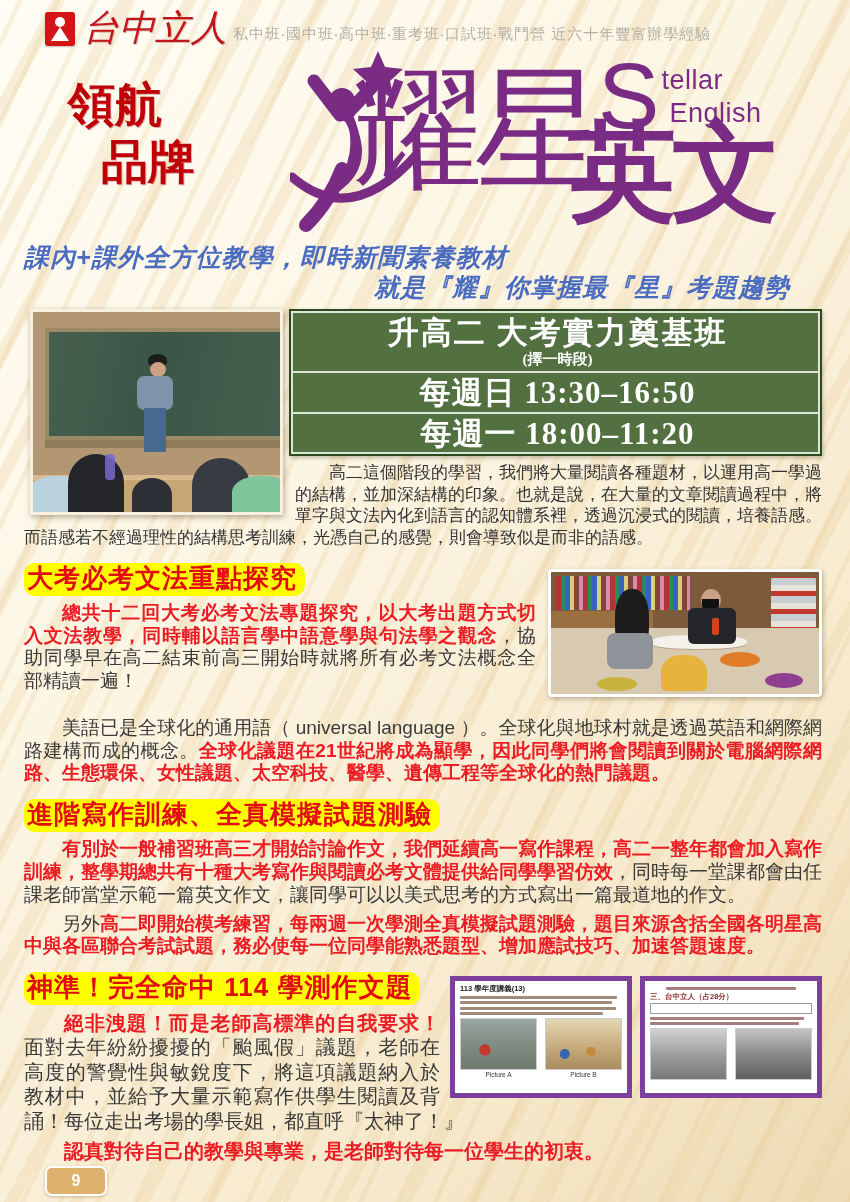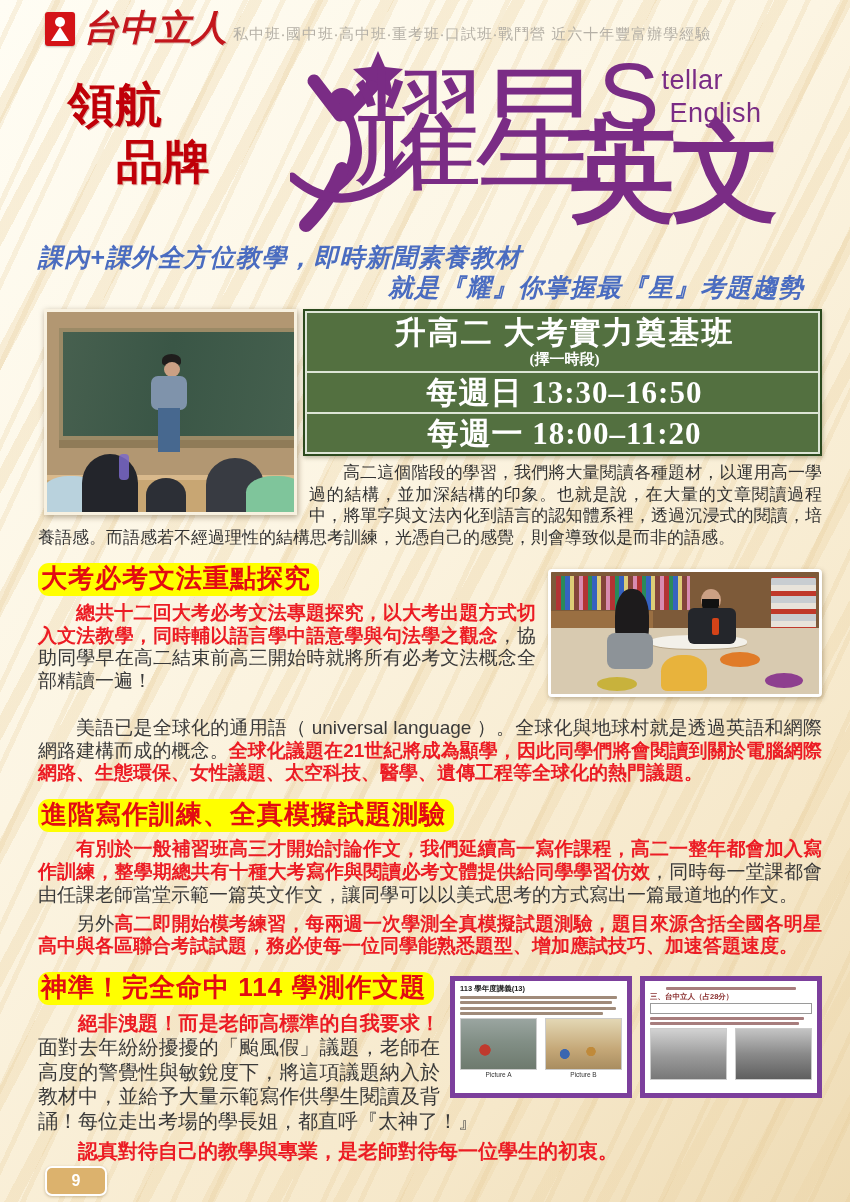--- a/index.html
+++ b/index.html
@@ -9,36 +9,36 @@
     background:
       repeating-linear-gradient(115deg, rgba(227,198,144,0) 0 16px, rgba(227,198,144,.22) 16px 21px, rgba(227,198,144,0) 21px 34px),
       repeating-linear-gradient(118deg, rgba(240,220,180,0) 0 46px, rgba(236,213,168,.35) 46px 58px),
       linear-gradient(135deg,#fffdf4 0%,#fcf5e3 40%,#f6e8ca 78%,#eedbb4 100%);
   }
   
   .header{position:absolute;left:45px;top:10px;display:flex;align-items:flex-end;}
   .brand-mark{width:30px;height:34px;background:#d41317;border-radius:3px;position:relative;margin-right:8px;box-shadow:0 1px 2px rgba(0,0,0,.25);}
   .brand-mark .bm-head{position:absolute;left:10px;top:5px;width:10px;height:10px;background:#fff;border-radius:50%;}
   .brand-mark .bm-body{position:absolute;left:6px;top:15px;width:0;height:0;border-left:9px solid transparent;border-right:9px solid transparent;border-bottom:14px solid #fff;}
-  .brand-name{font-family:"Liberation Serif",serif;font-weight:bold;font-style:italic;font-size:36px;line-height:1;color:#c3161c;text-shadow:1px 1px 0 rgba(120,20,20,.25);}
+  .brand-name{font-family:"Liberation Serif",serif;font-weight:normal;font-style:italic;font-size:36px;line-height:1;color:#c3161c;text-shadow:1px 1px 0 rgba(120,20,20,.25);}
   .brand-tagline{font-size:15px;color:#b5b0a6;margin-left:6px;letter-spacing:1px;padding-bottom:2px;}
   
   .hero{position:absolute;left:0;top:55px;width:850px;height:190px;}
   .lead{position:absolute;left:68px;top:22px;font-family:"Liberation Serif",serif;font-weight:bold;font-size:47px;color:#c00008;line-height:1.22;text-shadow:1px 1px 0 rgba(140,0,0,.3);}
-  .lead .lead2{margin-left:48px;font-family:Liberation Serif, serif;}
+  .lead .lead2{margin-left:33px;font-family:Liberation Serif, serif;}
   .logo-fig{position:absolute;left:290px;top:-6px;}
   .logo-cn1{position:absolute;left:352px;top:6px;font-size:132px;line-height:1.05;font-weight:normal;color:#7a2c85;letter-spacing:-10px;}
   .logo-en{position:absolute;left:598px;top:2px;color:#7a2c85;display:flex;}
   .logo-en .big-s{font-size:92px;line-height:.85;font-weight:500;}
   .logo-en .en-col{display:flex;flex-direction:column;margin-left:2px;margin-top:8px;}
   .logo-en .en-top{font-size:27px;font-weight:500;letter-spacing:.5px;}
   .logo-en .en-bottom{font-size:27px;font-weight:500;margin-top:2px;margin-left:8px;letter-spacing:.5px;}
   .logo-cn2{position:absolute;left:568px;top:60px;font-size:108px;line-height:1.05;font-weight:bold;color:#7a2c85;letter-spacing:-4px;}
   
-  .main{position:absolute;left:0;top:243px;width:850px;padding:0 28px 0 38px;box-sizing:border-box;}
+  .main{position:absolute;left:0;top:243px;width:850px;padding:0 28px 0 24px;box-sizing:border-box;}
   .slogan{color:#4a6cc0;font-weight:bold;font-style:italic;font-size:25px;letter-spacing:1px;line-height:1.12;}
   .slogan-2{margin-left:350px;margin-top:2px;}
   
   .photo1{position:relative;float:left;width:247px;height:200px;margin:8px 12px 4px 6px;border:3px solid #f8f1e0;box-shadow:1px 2px 6px rgba(70,45,10,.4);background:#b29772;overflow:hidden;}
   .p1-board{position:absolute;left:5%;top:8%;width:95%;height:56%;background:linear-gradient(100deg,#47604f,#3a5646 45%,#45604e);border:4px solid #9b8a66;border-right:0;box-sizing:border-box;}
   .p1-tray{position:absolute;left:5%;top:64%;width:95%;height:4%;background:#8f7b58;}
   .p1-hair{position:absolute;left:46.5%;top:21%;width:19px;height:12px;background:#1f1d1c;border-radius:50% 50% 30% 30%;}
   .p1-face{position:absolute;left:47.5%;top:25%;width:16px;height:15px;background:#cba084;border-radius:50%;}
   .p1-shirt{position:absolute;left:42%;top:32%;width:36px;height:34px;background:#7f93ab;border-radius:7px;}
   .p1-jeans{position:absolute;left:45%;top:48%;width:22px;height:44px;background:#47688f;}

